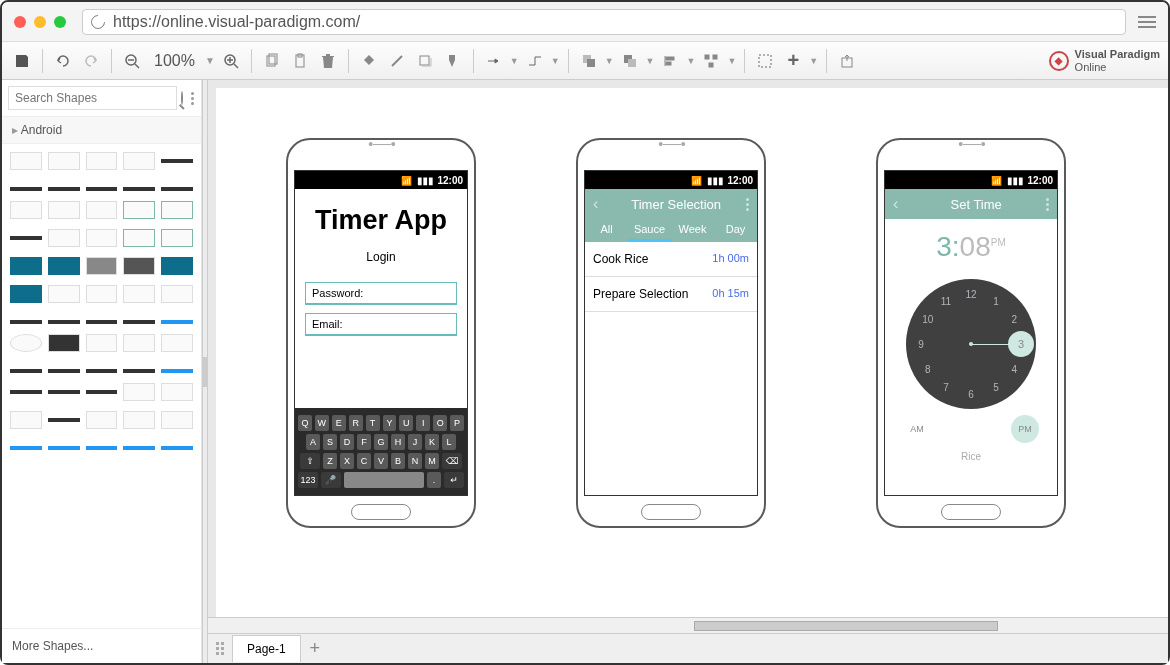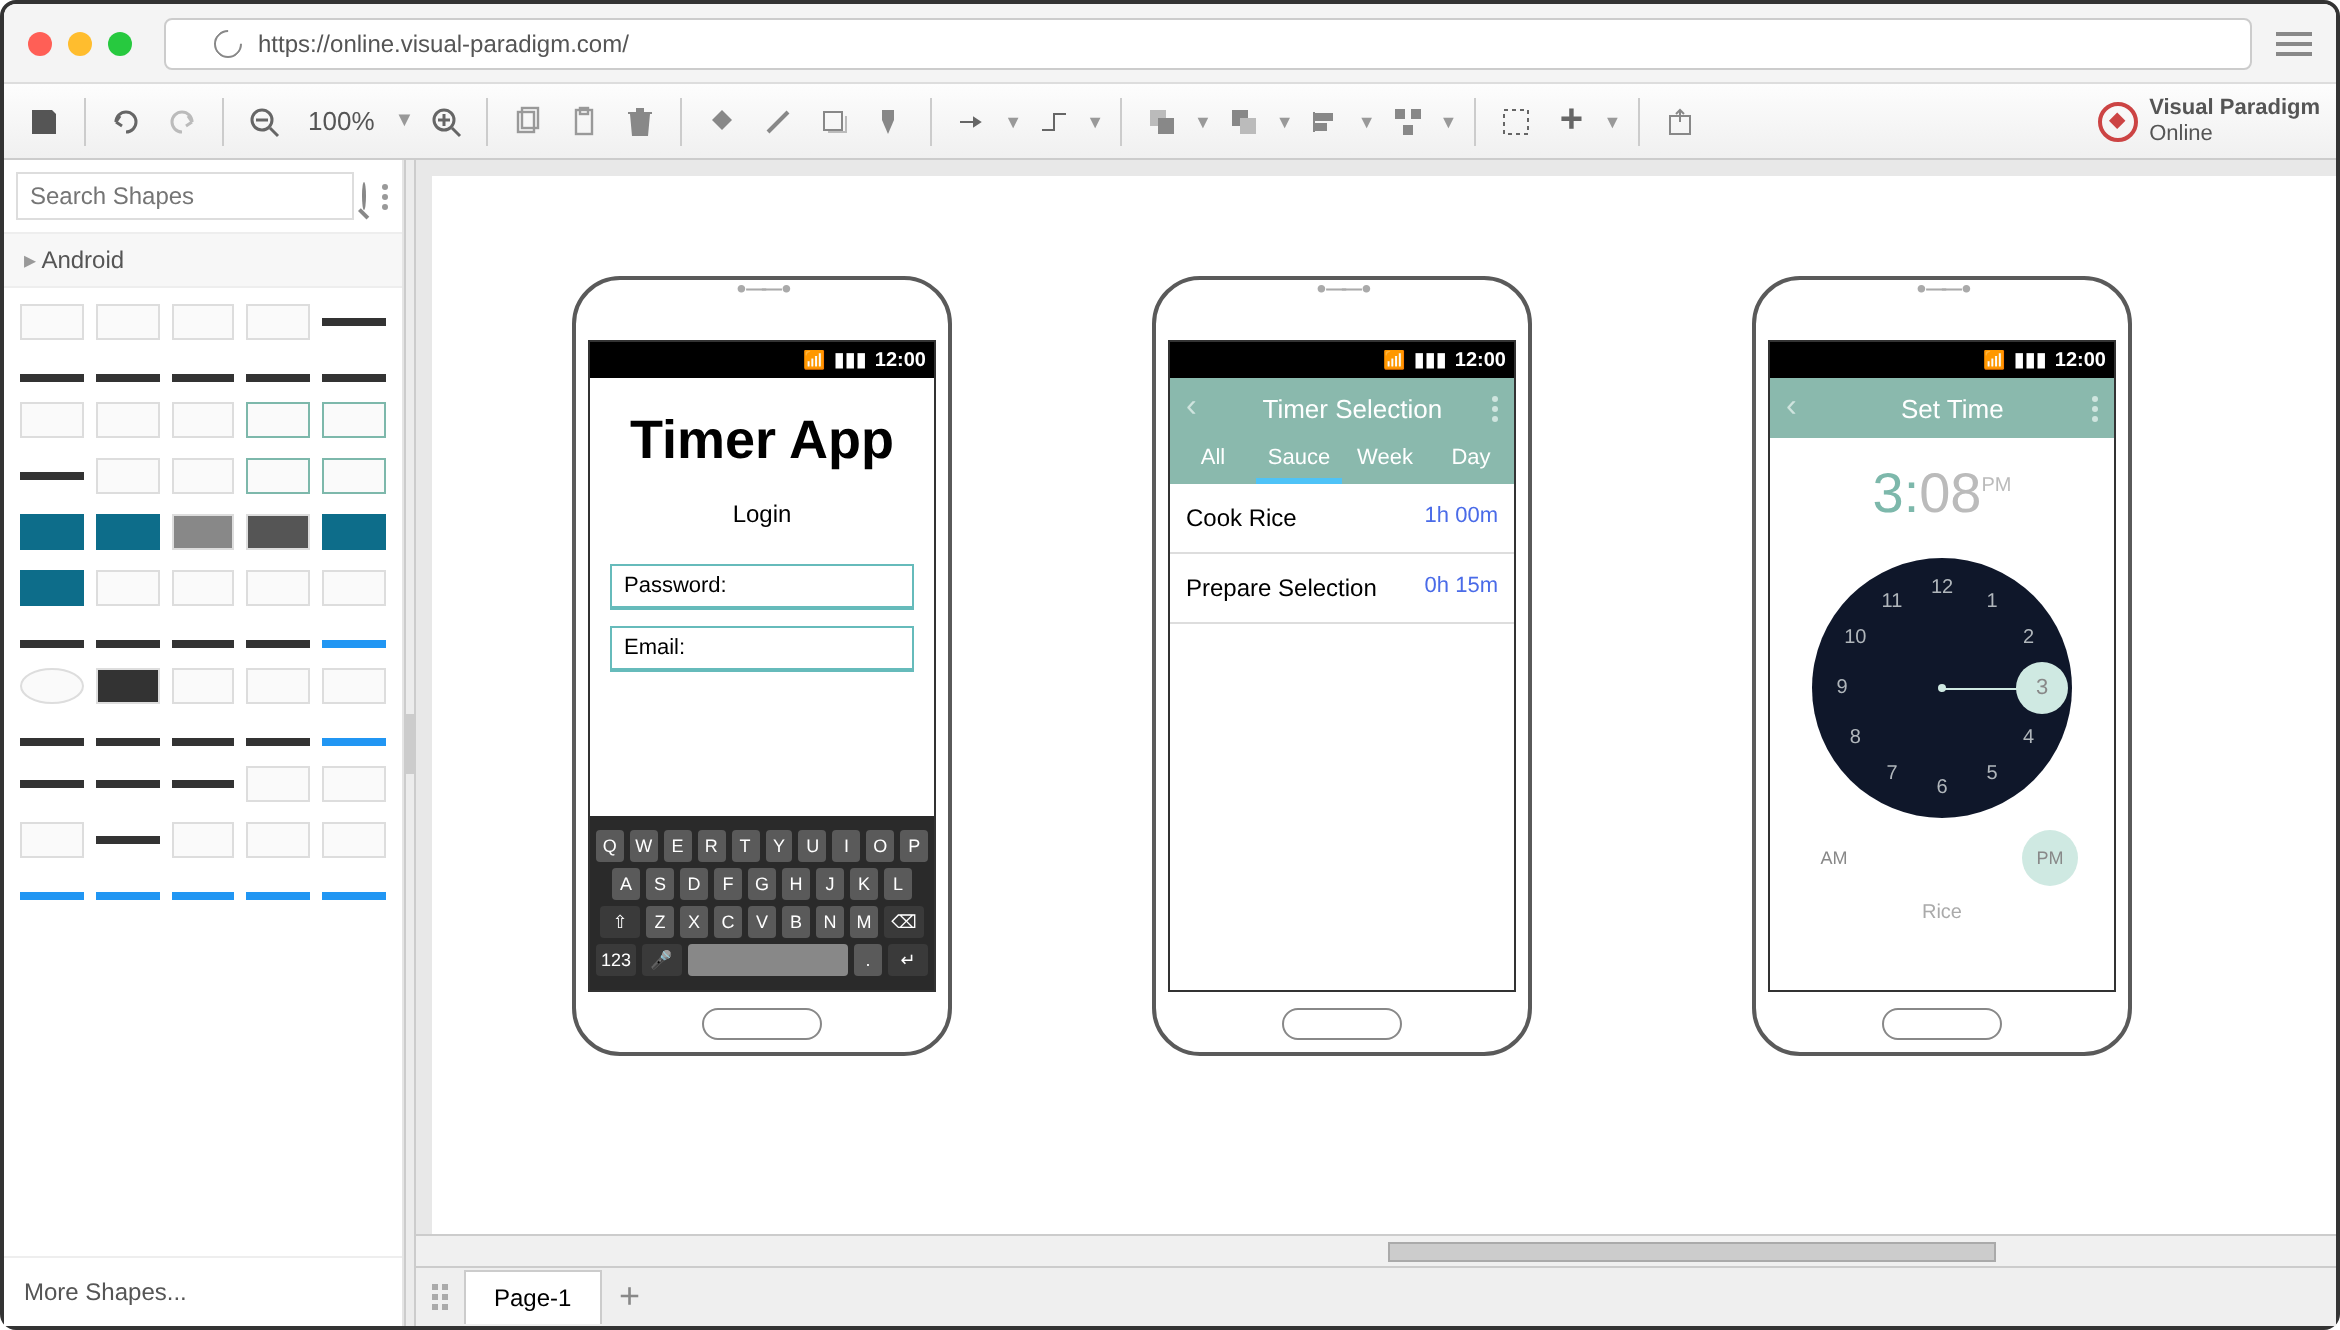--- a/index.html
+++ b/index.html
@@ -5,31 +5,31 @@
 * { box-sizing: border-box; margin: 0; padding: 0; font-family: -apple-system, Helvetica, Arial, sans-serif; }
 body { width: 1170px; height: 665px; background: #fff; overflow: hidden; }
 
 .window { width: 1170px; height: 665px; border: 2px solid #333; border-radius: 8px; display: flex; flex-direction: column; background: #fff; }
 
 
 .titlebar { height: 40px; background: #f4f4f4; border-bottom: 1px solid #ddd; display: flex; align-items: center; padding: 0 12px; border-radius: 6px 6px 0 0; }
 .traffic { display: flex; gap: 8px; margin-right: 16px; }
 .dot { width: 12px; height: 12px; border-radius: 50%; }
 .dot.r { background: #ff5f56; } .dot.y { background: #ffbd2e; } .dot.g { background: #27c93f; }
-.urlbar { flex: 1; height: 26px; background: #fff; border: 1px solid #ccc; border-radius: 4px; display: flex; align-items: center; padding: 0 24px; font-size: 12px; color: #555; gap: 8px; }
+.urlbar { flex: 1; height: 26px; background: #fff; border: 1px solid #ccc; border-radius: 4px; display: flex; align-items: center; padding: 0 8px; font-size: 16px; color: #555; gap: 8px; }
 .reload-icon { width: 14px; height: 14px; border: 1.5px solid #888; border-radius: 50%; border-top-color: transparent; transform: rotate(45deg); }
 .menu-icon { margin-left: 12px; width: 18px; display: flex; flex-direction: column; gap: 3px; }
 .menu-icon div { height: 2px; background: #888; }
 
 
 .app-toolbar { height: 38px; background: linear-gradient(#fdfdfd,#f0f0f0); border-bottom: 1px solid #ccc; display: flex; align-items: center; padding: 0 8px; gap: 4px; font-size: 12px; color: #555; }
 .tb-sep { width: 1px; height: 24px; background: #ccc; margin: 0 4px; }
 .tb-btn { width: 24px; height: 24px; display: flex; align-items: center; justify-content: center; color: #666; cursor: pointer; }
 .tb-btn svg { width: 16px; height: 16px; }
-.zoom-level { font-size: 13px; color: #555; padding: 0 6px; }
+.zoom-level { font-size: 16px; color: #555; padding: 0 6px; }
 .brand { margin-left: auto; display: flex; align-items: center; gap: 6px; font-size: 11px; line-height: 1.1; }
 .brand-logo { width: 20px; height: 20px; border-radius: 50%; border: 2px solid #c44; display:flex; align-items:center; justify-content:center; font-size:10px; color:#c44; font-weight:bold; }
 
 
 .main { flex: 1; display: flex; overflow: hidden; }
 
 
 .sidebar { width: 200px; background: #fff; border-right: 1px solid #e5e5e5; display: flex; flex-direction: column; }
 .search-row { padding: 6px; display: flex; align-items: center; gap: 4px; border-bottom: 1px solid #eee; }
 .search-row input { flex: 1; border: 1px solid #ddd; padding: 4px 6px; font-size: 12px; color: #888; }
@@ -95,21 +95,21 @@
 .tabs-row div.active { border-bottom:3px solid #4fc3f7; }
 
 .list-item { display:flex; justify-content:space-between; padding:10px 8px; border-bottom:1px solid #ddd; font-size:12px; }
 .list-item .dur { color:#4a6be8; font-size:11px; }
 
 
 .time-disp { text-align:center; padding:12px 0; font-size:28px; color:#bbb; }
 .time-disp .h { color:#7db8ab; }
 .time-disp .colon { color:#7db8ab; }
 .time-disp .ampm { font-size:10px; vertical-align:super; color:#bbb; }
-.clock { width:130px; height:130px; border-radius:50%; background:#0f172a; margin:4px auto; position:relative; }
+.clock { width:130px; height:130px; border-radius:50%; background:#404040; margin:4px auto; position:relative; }
 .clock .num { position:absolute; font-size:10px; color:#b0b6bb; width:20px; text-align:center; transform:translate(-50%,-50%); }
 .clock .sel { position:absolute; width:26px; height:26px; border-radius:50%; background:#cfe9e2; transform:translate(-50%,-50%); display:flex; align-items:center; justify-content:center; font-size:11px; color:#888; }
 .clock .hand { position:absolute; left:50%; top:50%; width:48px; height:1px; background:#cfe9e2; transform-origin:0 0; }
 .clock .center { position:absolute; left:50%; top:50%; width:4px; height:4px; background:#cfe9e2; border-radius:50%; transform:translate(-50%,-50%); }
 .ampm-row { display:flex; justify-content:space-between; padding:0 18px; margin-top:6px; }
 .ampm-btn { width:28px; height:28px; border-radius:50%; display:flex; align-items:center; justify-content:center; font-size:9px; color:#888; }
 .ampm-btn.active { background:#cfe9e2; }
 .done { text-align:center; font-size:10px; color:#aaa; padding:8px 0; }
 </style>
 </head>

